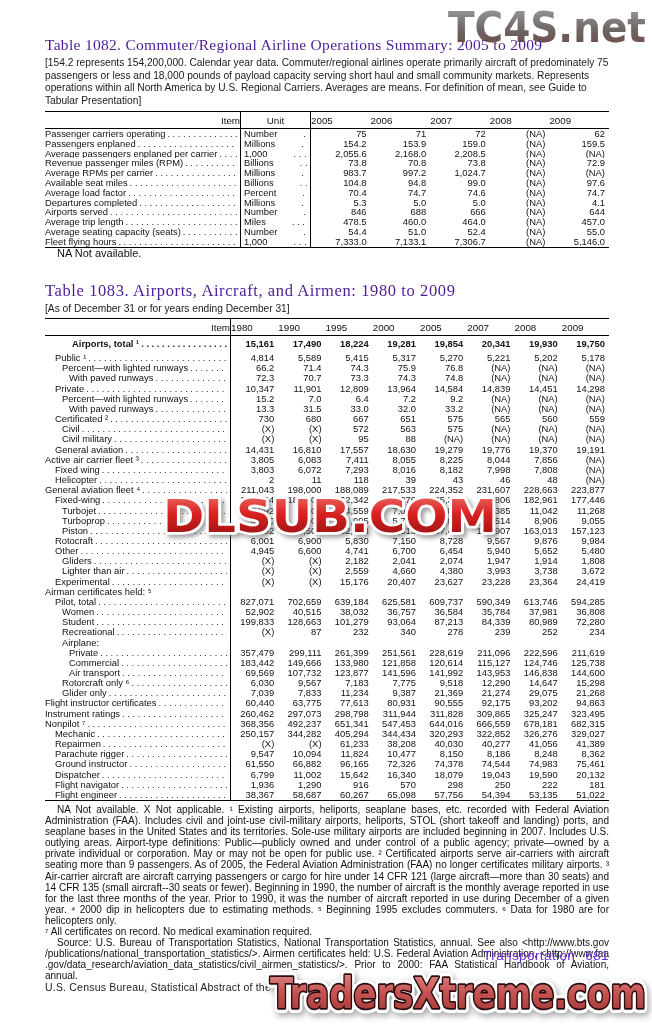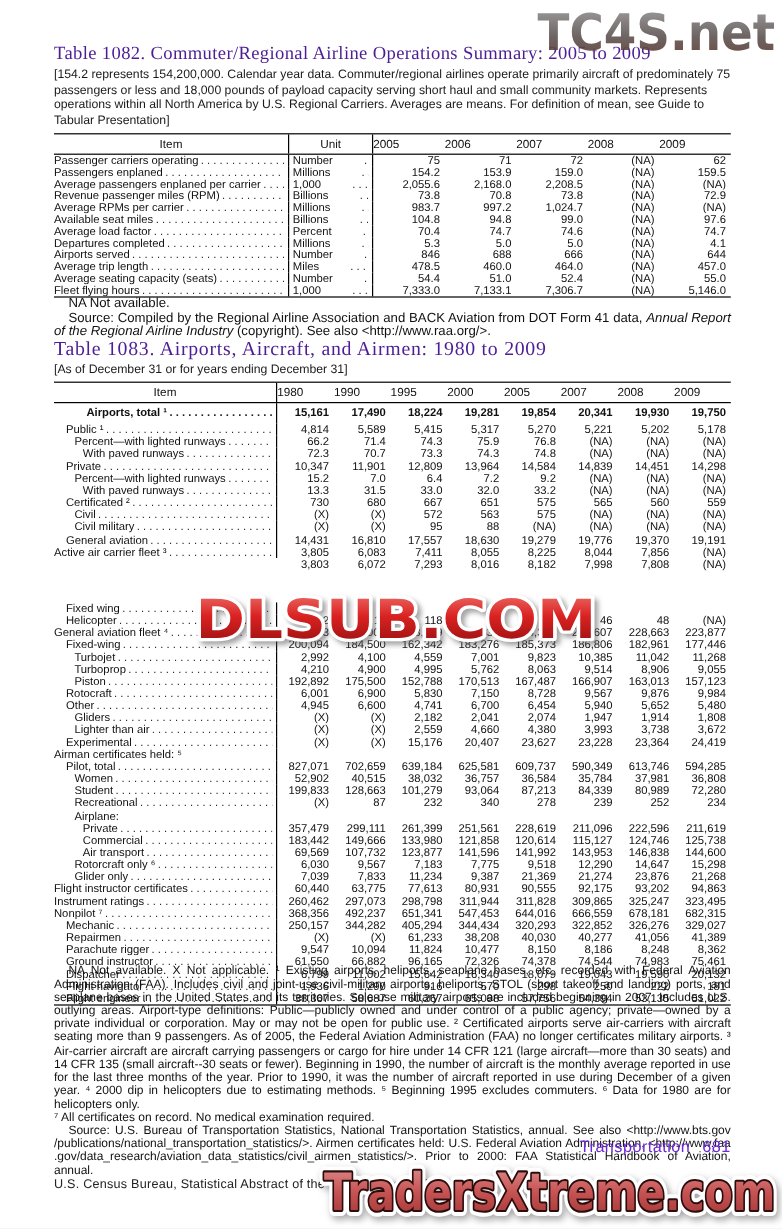--- a/index.html
+++ b/index.html
@@ -19,21 +19,21 @@
   .ital{font-style:italic;}
 
   
   .tbl{position:absolute;left:45px;width:564px;border-top:1.5px solid #000;border-bottom:1.4px solid #000;}
   .thead{display:grid;border-bottom:1.5px solid #000;}
   .row{display:grid;}
   .t82 .thead,.t82 .row{grid-template-columns:196px 70px repeat(5,1fr);}
   .t83 .thead,.t83 .row{grid-template-columns:186px repeat(8,1fr);}
   .hcell{font-size:9.8px;padding:3px 4px 2px 0;text-align:left;white-space:nowrap;}
   .hcell.item,.hcell.unit{text-align:center;padding:3px 0 2px;}
-  .hcell.item{border-right:1px solid #000;}
+  .hcell.item{border-right:1px solid #000;text-align:right;}
   .t82 .hcell.unit{border-right:1.5px solid #000;}
   .cell{font-size:9.4px;line-height:9.8px;white-space:nowrap;}
   .t83 .cell{line-height:10.15px;}
   .cell.item{display:flex;align-items:baseline;border-right:1px solid #000;padding-right:3px;overflow:hidden;}
   .t82 .cell.unit{display:flex;align-items:baseline;border-right:1.5px solid #000;padding:0 3px;overflow:hidden;gap:24px;}
   .cell.num{text-align:right;padding-right:4px;overflow:hidden;}
   .lbl{white-space:nowrap;}
   .dots{flex:1 1 auto;overflow:hidden;white-space:nowrap;color:#222;margin-left:2px;}
   .dots::after{content:". . . . . . . . . . . . . . . . . . . . . . . . . . . . . . . . . . . . . . . . . . . . .";}
   .row.total .cell{font-weight:bold;padding-top:3px;padding-bottom:4px;}
@@ -246,21 +246,20 @@
           <div class="cell num">7,133.1</div>
           <div class="cell num">7,306.7</div>
           <div class="cell num">(NA)</div>
           <div class="cell num">5,146.0</div>
         </div>
       </div>
   </div>
 
   <div class="abs notes" style="left:45px;top:248px;width:564px;">
     <p class="indent">NA Not available.</p>
-    <p class="indent"><span>Source: Compiled by the Regional Airline Association and BACK Aviation from DOT Form 41 data, </span><span class="ital">Annual Report of the Regional Airline Industry</span><span> (copyright). See also &lt;http://www.raa.org/&gt;.</span></p>
   </div>
 
   <div class="abs t-title" style="left:45px;top:281px;width:564px;font-size:16.5px;letter-spacing:.6px;">Table 1083. Airports, Aircraft, and Airmen: 1980 to 2009</div>
   <div class="abs headnote" style="left:45px;top:303px;width:564px;">[As of December 31 or for years ending December 31]</div>
 
   <div class="tbl t83" style="top:318px;">
     <div class="thead" id="t83-head">
         <div class="hcell item">Item</div>
         <div class="hcell">1980</div>
         <div class="hcell">1990</div>
@@ -434,21 +433,21 @@
           <div class="cell num">3,805</div>
           <div class="cell num">6,083</div>
           <div class="cell num">7,411</div>
           <div class="cell num">8,055</div>
           <div class="cell num">8,225</div>
           <div class="cell num">8,044</div>
           <div class="cell num">7,856</div>
           <div class="cell num">(NA)</div>
         </div>
         <div class="row">
-          <div class="cell item" style="padding-left: 10px; margin-top: 37px;">
+          <div class="cell item" style="padding-left: 10px;">
             <div class="lbl">Fixed wing</div>
             <div class="dots"></div>
           </div>
           <div class="cell num">3,803</div>
           <div class="cell num">6,072</div>
           <div class="cell num">7,293</div>
           <div class="cell num">8,016</div>
           <div class="cell num">8,182</div>
           <div class="cell num">7,998</div>
           <div class="cell num">7,808</div>
@@ -750,21 +749,21 @@
           <div class="cell item" style="padding-left: 17px;">
             <div class="lbl">Glider only</div>
             <div class="dots"></div>
           </div>
           <div class="cell num">7,039</div>
           <div class="cell num">7,833</div>
           <div class="cell num">11,234</div>
           <div class="cell num">9,387</div>
           <div class="cell num">21,369</div>
           <div class="cell num">21,274</div>
-          <div class="cell num">23,876</div>
+          <div class="cell num">29,075</div>
           <div class="cell num">21,268</div>
         </div>
         <div class="row">
           <div class="cell item">
             <div class="lbl">Flight instructor certificates</div>
             <div class="dots"></div>
           </div>
           <div class="cell num">60,440</div>
           <div class="cell num">63,775</div>
           <div class="cell num">77,613</div>

